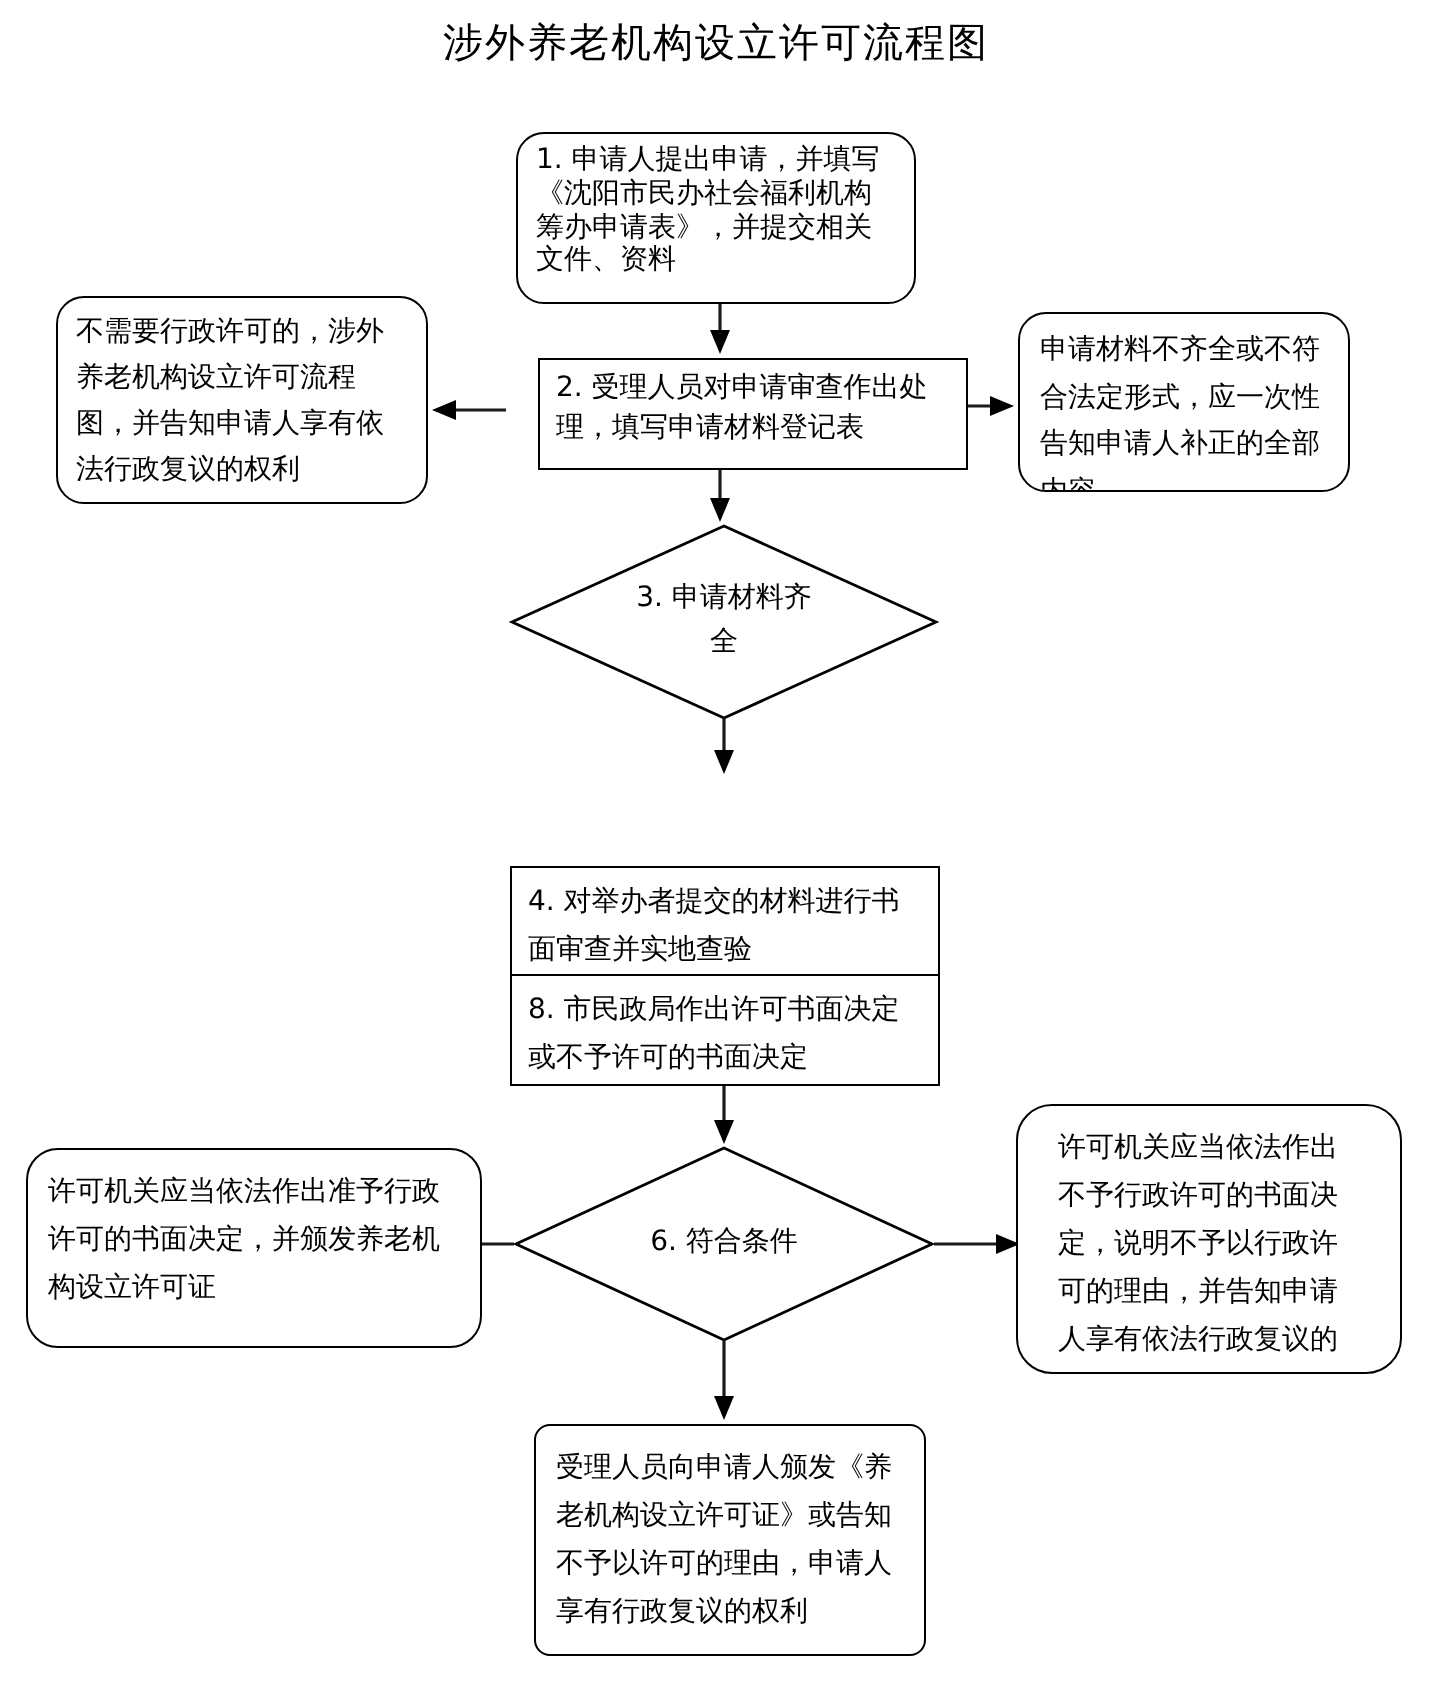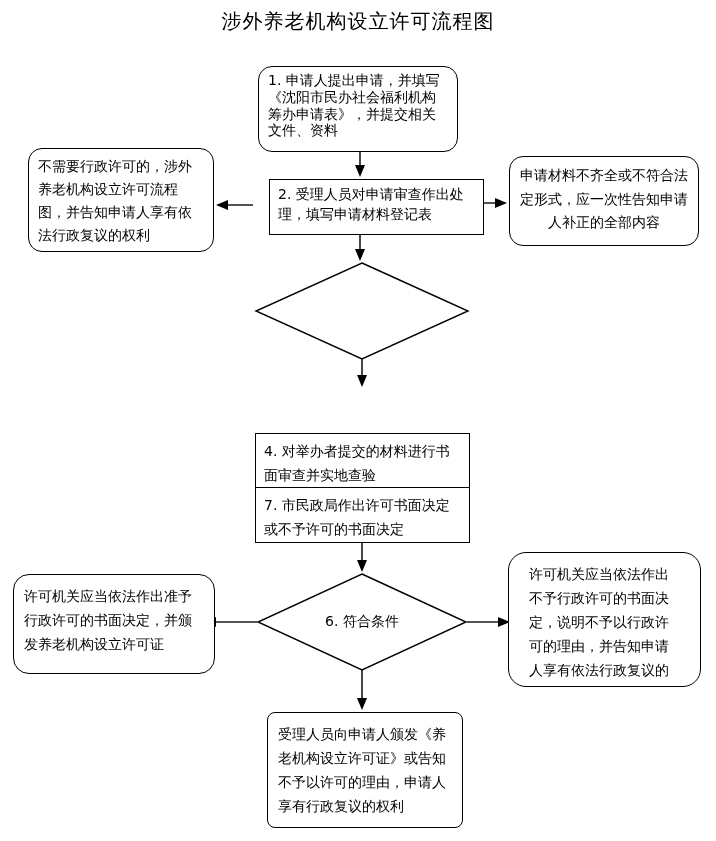--- a/index.html
+++ b/index.html
@@ -46,24 +46,24 @@
   .diamond-label {
     position: absolute;
     text-align: center;
     font-size: 14px;
     color: #000000;
     line-height: 1.55;
   }
   #n-step1   { left: 258px; top: 66px;  width: 200px; height: 86px;  padding: 5px 9px;  line-height: 1.2;  border-radius: 14px; }
   #n-step2   { left: 253px; top: 179px; width: 215px; height: 56px;  padding: 5px 8px;  line-height: 1.42; margin-left: 16px; }
   #n-left1   { left: 28px;  top: 148px; width: 186px; height: 104px; padding: 6px 9px;  line-height: 1.65; border-radius: 14px; }
-  #n-right1  { left: 509px; top: 156px; width: 190px; height: 90px;  padding: 7px 10px; line-height: 1.68; border-radius: 14px; text-align: center; }
+  #n-right1  { left: 509px; top: 156px; width: 166px; height: 90px;  padding: 7px 10px; line-height: 1.68; border-radius: 14px; }
   #n-step4   { left: 255px; top: 389px; width: 215px; height: 59px;  padding: 5px 8px;  line-height: 1.72; margin-top: 44px; }
   #n-step5   { left: 255px; top: 487px; width: 215px; height: 56px;  padding: 5px 8px;  line-height: 1.72; }
-  #n-approved{ left: 13px;  top: 574px; width: 202px; height: 100px; padding: 9px 10px; line-height: 1.72; border-radius: 16px; }
+  #n-approved{ left: 13px;  top: 574px; width: 228px; height: 100px; padding: 9px 10px; line-height: 1.72; border-radius: 16px; }
   #n-denied  { left: 508px; top: 552px; width: 193px; height: 135px; padding: 9px 20px; line-height: 1.72; border-radius: 18px; }
   #n-final   { left: 267px; top: 712px; width: 196px; height: 116px; padding: 9px 10px; line-height: 1.72; border-radius: 8px; }
   #lbl-d3 { left: 317px; top: 289px; width: 90px; }
   #lbl-d6 { left: 317px; top: 611px; width: 90px; }
 </style>
 </head>
 <body>
 
 <div id="canvas">
 
@@ -92,24 +92,25 @@
   </svg>
 
   <div id="n-step1" class="node rounded">1. 申请人提出申请，并填写《沈阳市民办社会福利机构筹办申请表》，并提交相关文件、资料</div>
 
   <div id="n-step2" class="node">2. 受理人员对申请审查作出处理，填写申请材料登记表</div>
 
   <div id="n-left1" class="node rounded">不需要行政许可的，涉外养老机构设立许可流程图，并告知申请人享有依法行政复议的权利</div>
 
   <div id="n-right1" class="node rounded">申请材料不齐全或不符合法定形式，应一次性告知申请人补正的全部内容</div>
 
+  <div id="lbl-d3" class="diamond-label">3. 申请材料齐全</div>
 
   <div id="n-step4" class="node">4. 对举办者提交的材料进行书面审查并实地查验</div>
 
-  <div id="n-step5" class="node">7. 市民政局作出许可书面决定或不予许可的书面决定</div>
+  <div id="n-step5" class="node">8. 市民政局作出许可书面决定或不予许可的书面决定</div>
 
   <div id="lbl-d6" class="diamond-label">6. 符合条件</div>
 
   <div id="n-approved" class="node rounded">许可机关应当依法作出准予行政许可的书面决定，并颁发养老机构设立许可证</div>
 
   <div id="n-denied" class="node rounded">许可机关应当依法作出不予行政许可的书面决定，说明不予以行政许可的理由，并告知申请人享有依法行政复议的权利</div>
 
   <div id="n-final" class="node rounded">受理人员向申请人颁发《养老机构设立许可证》或告知不予以许可的理由，申请人享有行政复议的权利</div>
 
 </div>

